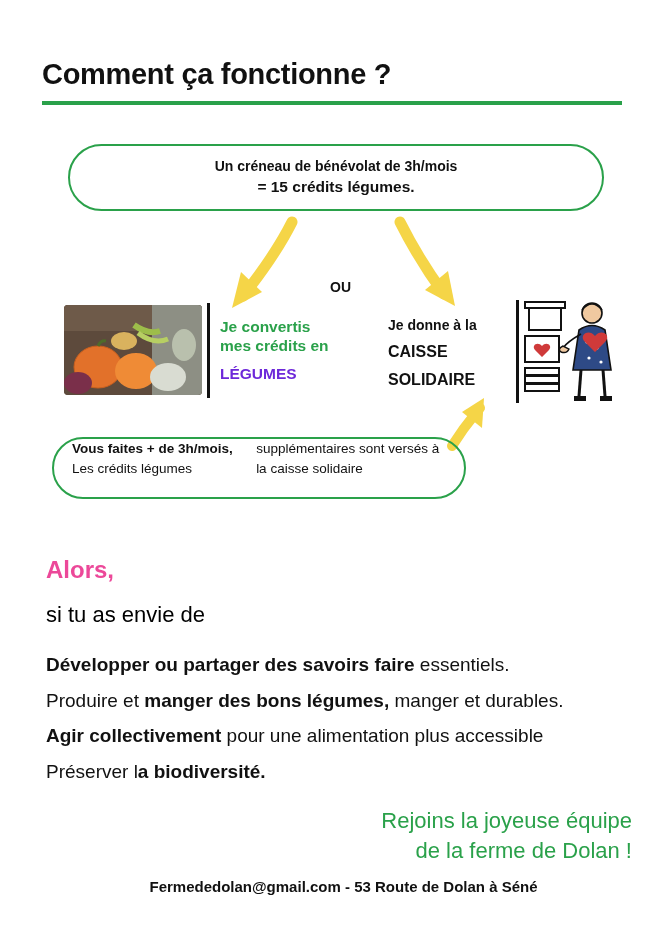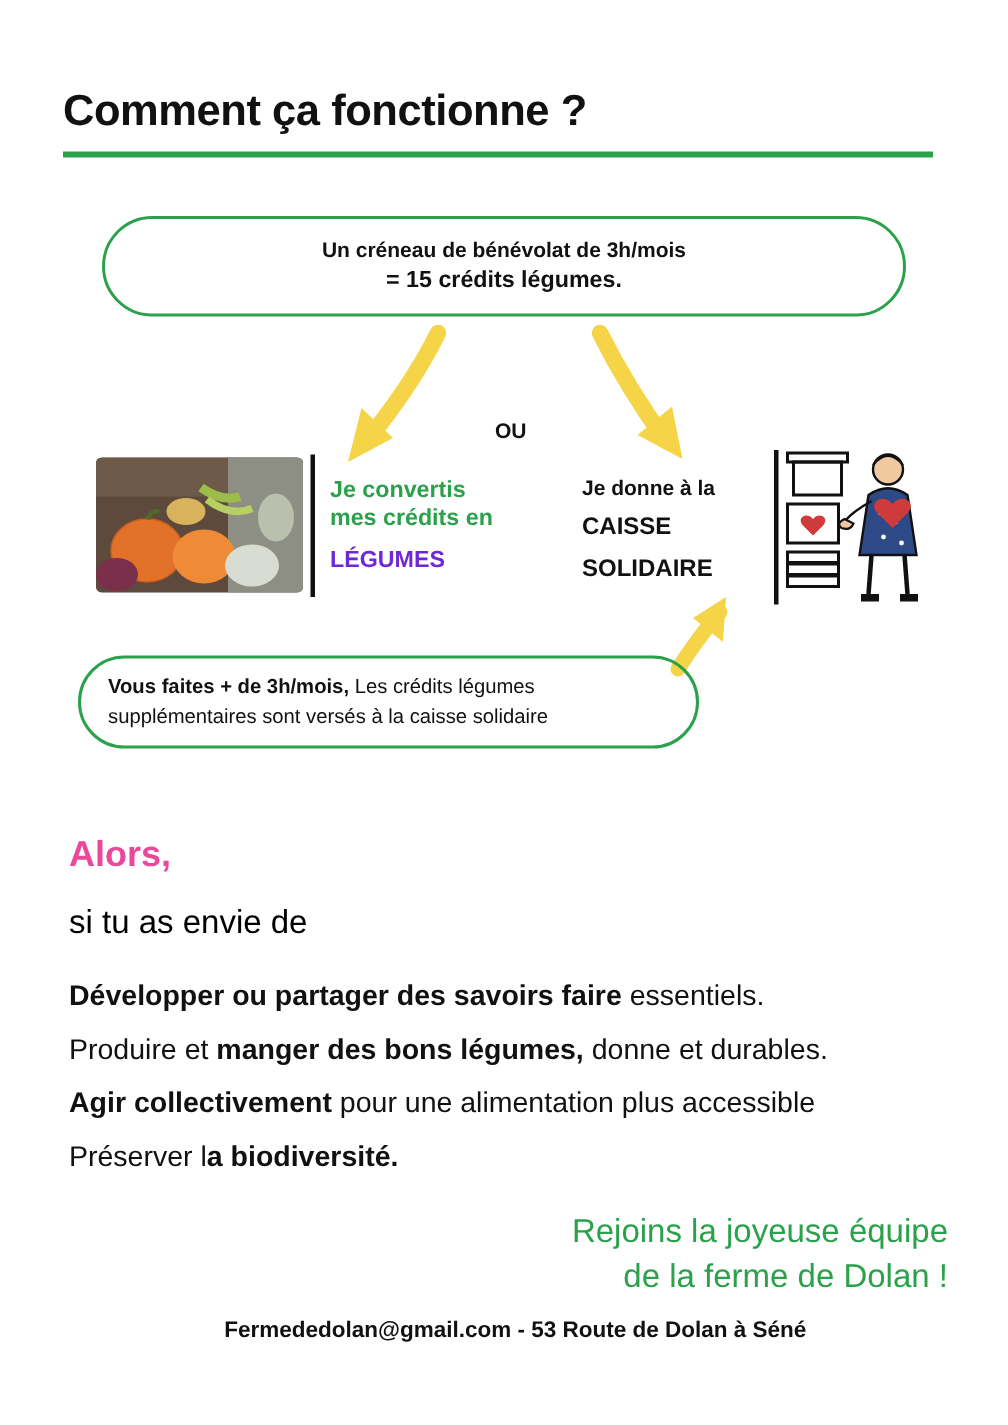--- a/index.html
+++ b/index.html
@@ -111,21 +111,21 @@
     width: 104px; height: 110px;
   }
 
   
   .box-bottom {
     position: absolute;
     left: 52px; top: 437px;
     width: 414px; height: 62px;
     border: 2.5px solid #2aa14a;
     border-radius: 31px;
-    display: flex; flex-direction: column; justify-content: center;
+    display: flex; flex-direction: row; justify-content: center;
     padding: 0 18px;
   }
   .box-bottom .line { font-size: 13.5px; color: #111; line-height: 1.5; }
   .box-bottom b { font-weight: bold; }
 
   
   .alors {
     position: absolute;
     left: 46px; top: 556px;
     font-size: 24px; font-weight: bold; color: #ec4899;
@@ -261,21 +261,21 @@
   </div>
 
   <div class="alors">Alors,</div>
   <div class="siTu">si tu as envie de</div>
 
   <div class="plines">
     <div>
       <b>Développer ou partager des savoirs faire</b><span> essentiels.</span>
     </div>
     <div>
-      <span>Produire et </span><b>manger des bons légumes,</b><span> donne et durables.</span>
+      <span>Produire et </span><b>manger des bons légumes,</b><span> manger et durables.</span>
     </div>
     <div>
       <b>Agir collectivement</b><span> pour une alimentation plus accessible</span>
     </div>
     <div>
       <span>Préserver l</span><b>a biodiversité.</b>
     </div>
   </div>
 
   <div class="rejoins">

